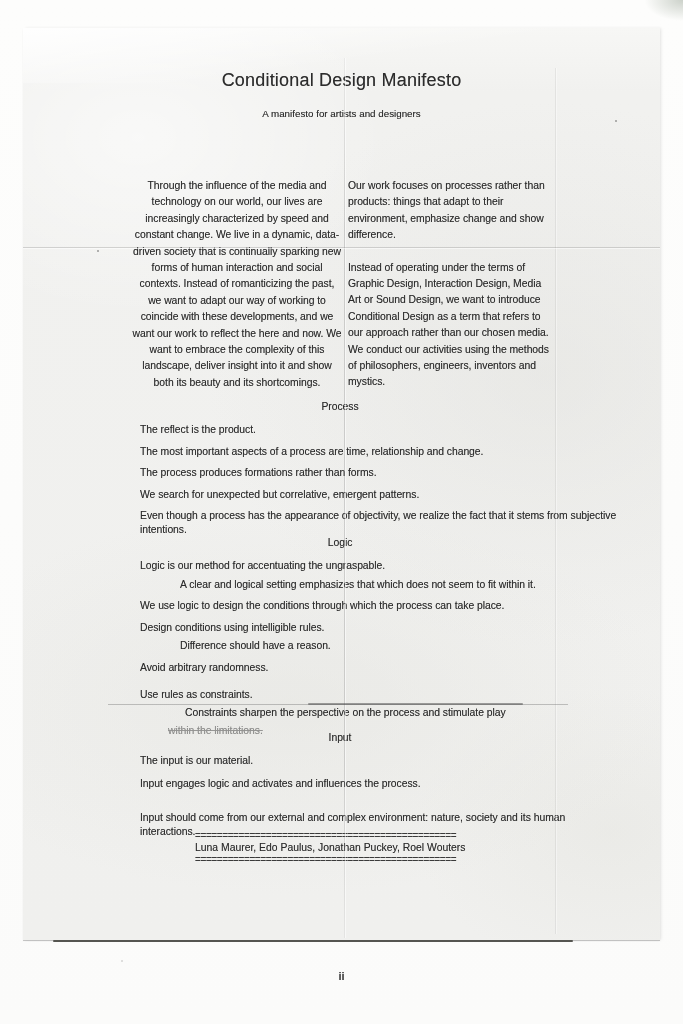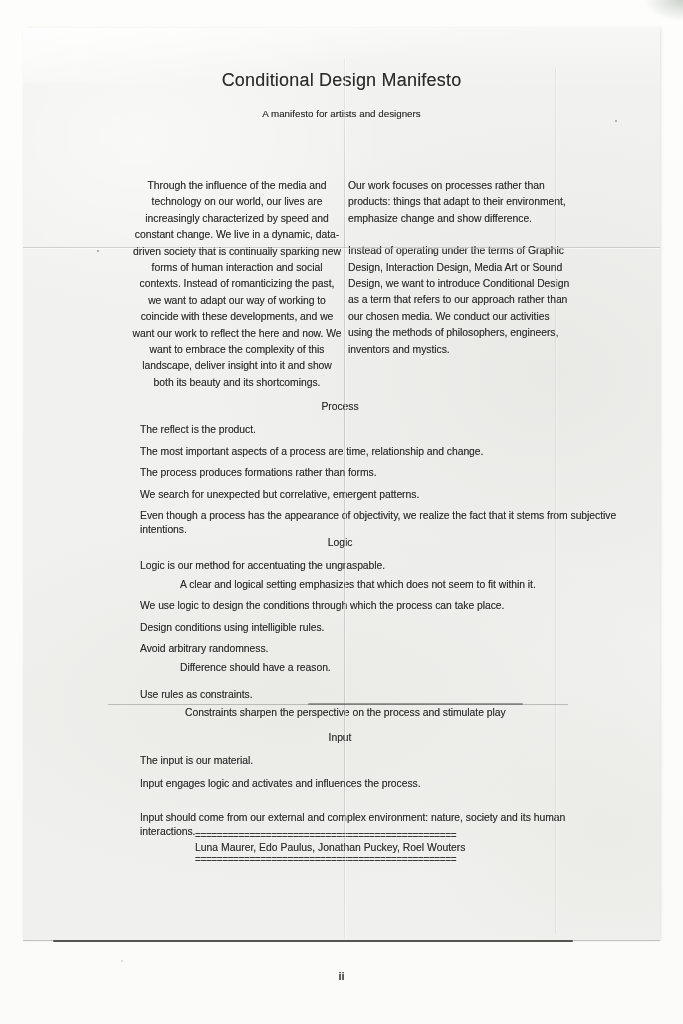--- a/index.html
+++ b/index.html
@@ -49,21 +49,21 @@
   
   .txt{color:#2c2c2c;text-shadow:0 0 .5px rgba(20,20,20,.4);}
   .title{
     position:absolute;left:0;top:42px;width:100%;text-align:center;
     font-size:18px;font-weight:500;letter-spacing:.2px;
   }
   .subtitle{position:absolute;left:0;top:80px;width:100%;text-align:center;font-size:9.8px;}
   .col{position:absolute;top:150px;font-size:10.4px;line-height:16.4px;letter-spacing:-.05px;}
   .col-left{left:109px;width:210px;text-align:center;}
   .col-right{left:325px;width:222px;text-align:left;}
-  .col-right p{margin:0 0 16px 0;}
+  .col-right p{margin:0 16px 16px 0;}
   .col-left p{margin:0;}
   .section{position:absolute;left:117px;width:478px;font-size:10.4px;line-height:14px;letter-spacing:-.05px;}
   .sec-head{width:400px;text-align:center;margin-bottom:9px;}
   .section p.item{margin:0 0 7.5px 0;}
   .ind{padding-left:40px;margin-top:-3px !important;}
   .ind2{padding-left:45px;margin-top:-3px !important;}
   .ind3{padding-left:28px;margin-top:-4px !important;}
   .gap-top{margin-top:13px !important;}
   .struck{opacity:.5;text-decoration:line-through;text-decoration-color:rgba(60,60,60,.9);}
   .footer{position:absolute;left:172px;top:803px;width:300px;}
@@ -98,24 +98,25 @@
       <p class="item">We search for unexpected but correlative, emergent patterns.</p>
       <p class="item">Even though a process has the appearance of objectivity, we realize the fact that it stems from subjective intentions.</p>
     </div>
 
     <div class="section txt" style="top:508px">
       <div class="sec-head">Logic</div>
       <p class="item">Logic is our method for accentuating the ungraspable.</p>
       <p class="item ind">A clear and logical setting emphasizes that which does not seem to fit within it.</p>
       <p class="item">We use logic to design the conditions through which the process can take place.</p>
       <p class="item">Design conditions using intelligible rules.</p>
+      <p class="item ind">Difference should have a reason.</p>
       <p class="item">Avoid arbitrary randomness.</p>
-      <p class="item ind">Difference should have a reason.</p>
       <p class="item gap-top">Use rules as constraints.</p>
       <p class="item ind2">Constraints sharpen the perspective on the process and stimulate play</p>
+      <p class="item ind3 struck">within the limitations.</p>
     </div>
 
     <div class="section txt" style="top:703px">
       <div class="sec-head">Input</div>
       <p class="item" style="margin-bottom:9px">The input is our material.</p>
       <p class="item" style="margin-bottom:20px">Input engages logic and activates and influences the process.</p>
       <p class="item" style="width:448px">Input should come from our external and complex environment: nature, society and its human interactions.</p>
     </div>
 
     <div class="footer txt">

